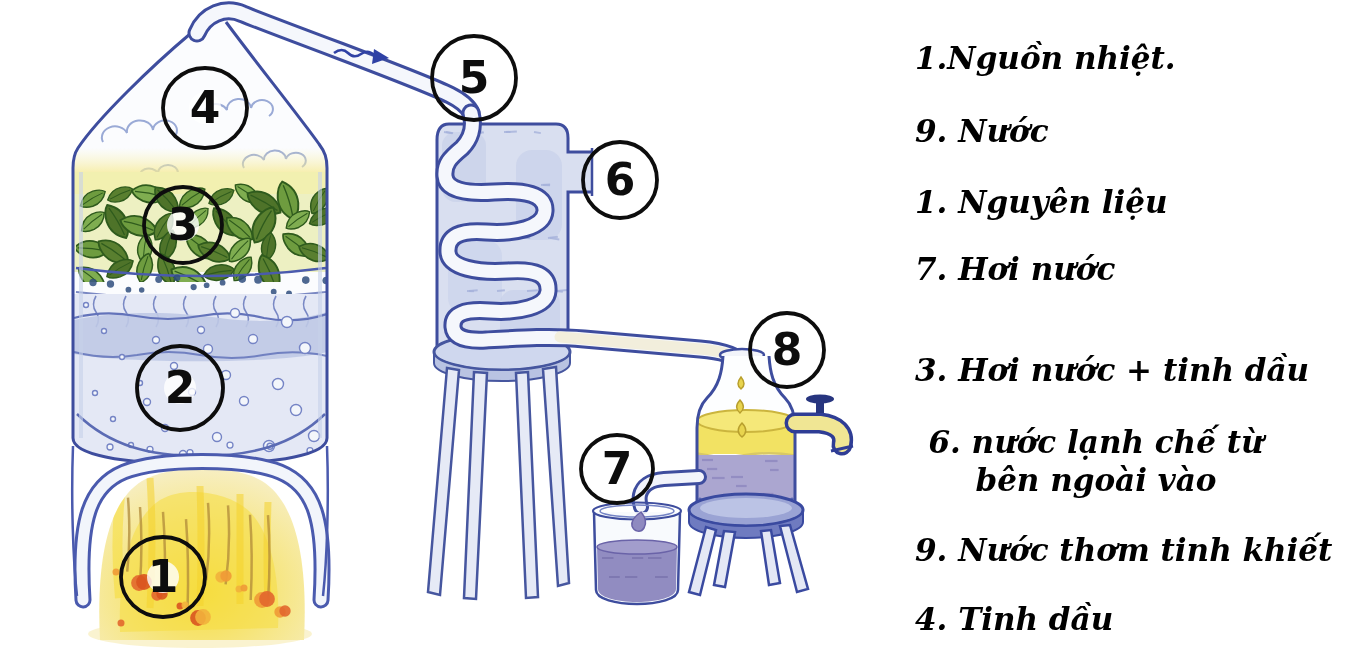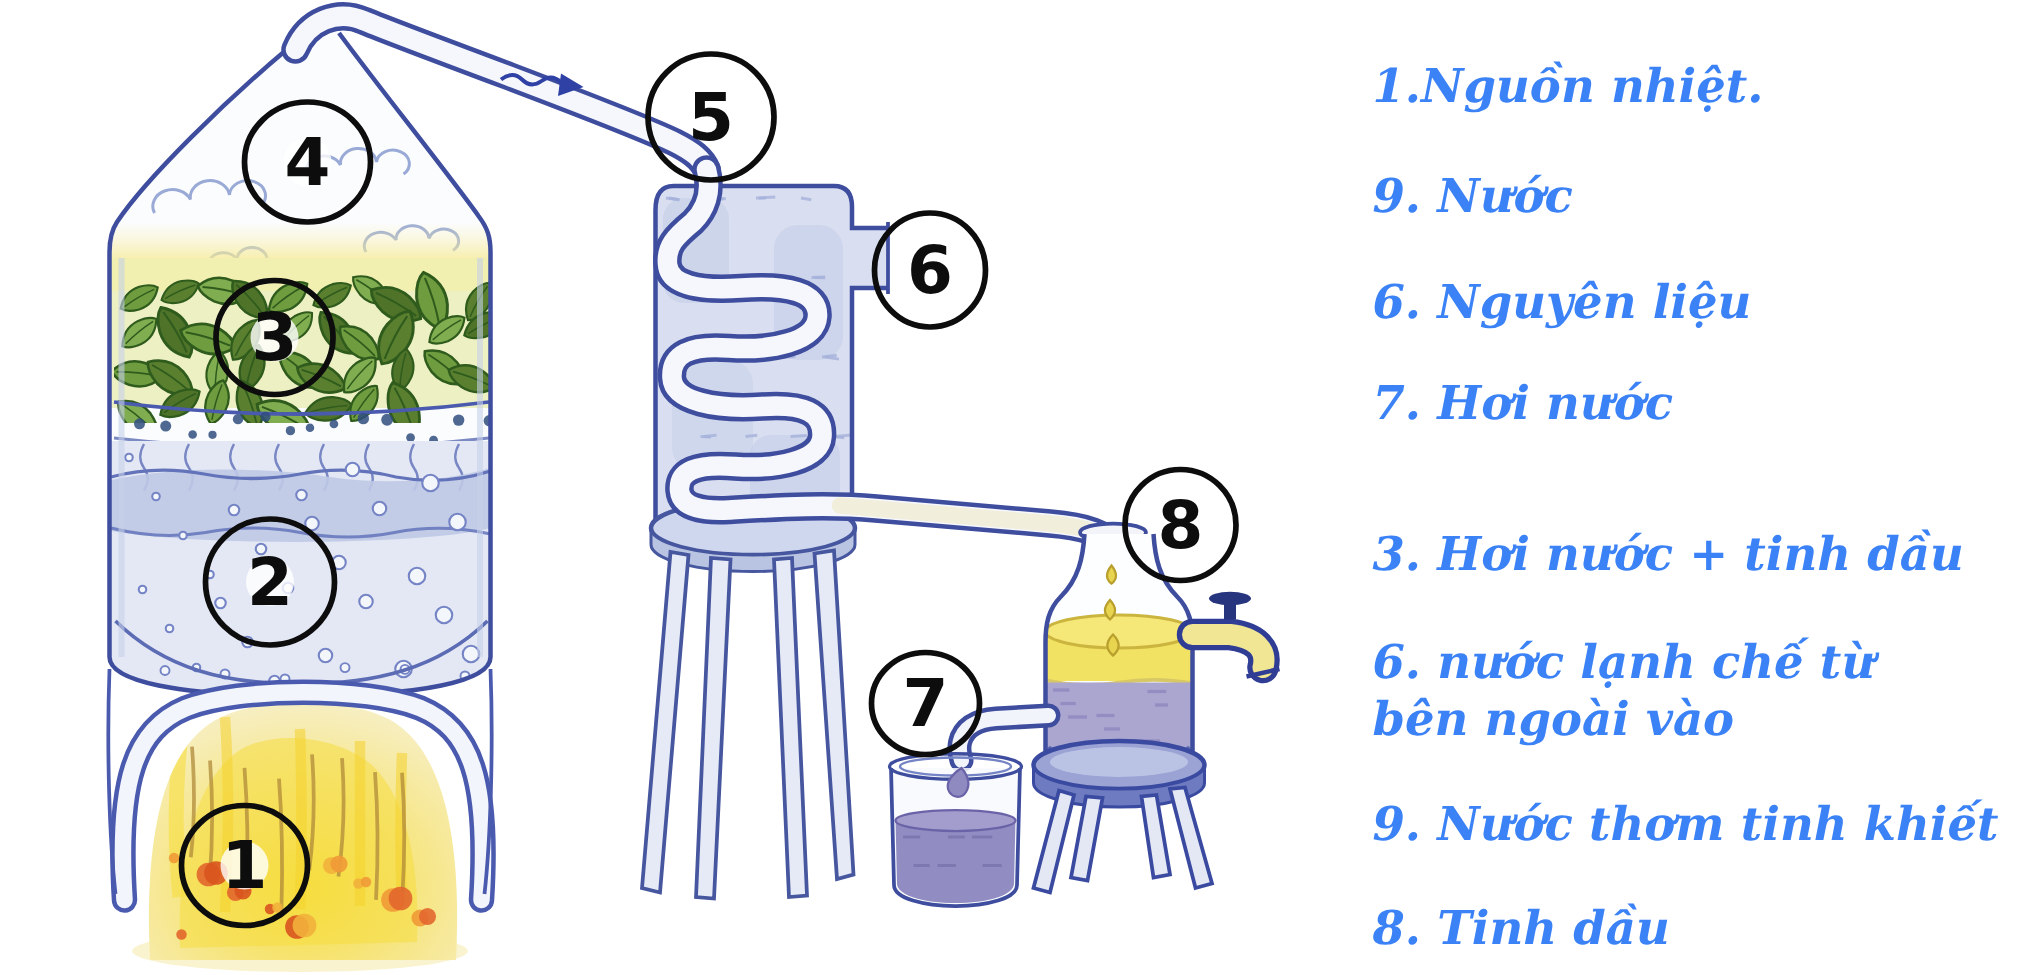--- a/index.html
+++ b/index.html
@@ -1,22 +1,22 @@
 <!DOCTYPE html>
 <html><head>
 <meta charset="utf-8">
 <style>
   html,body{margin:0;padding:0;background:#ffffff;}
   #stage{position:relative;width:1350px;height:650px;background:#ffffff;overflow:hidden;
          font-family:"DejaVu Sans","Liberation Sans",sans-serif;}
   #art{position:absolute;left:0;top:0;}
-  .legend-item{position:absolute;left:915px;width:430px;color:#3b82f6;
+  .legend-item{position:absolute;left:915px;width:430px;color:#000000;
     font-family:"DejaVu Serif","Liberation Serif",serif;
     font-style:italic;font-weight:700;font-size:31px;line-height:1.22;}
-  .legend-item.wrap{width:362px;}
+  .legend-item.wrap{width:362px;text-align:center;}
   .marker-num{font-family:"DejaVu Sans","Liberation Sans",sans-serif;font-weight:700;
     font-size:44px;fill:#0d0d0d;}
 </style>
 </head>
 <body>
 
 <div id="stage">
 
 <svg id="art" width="1350" height="650" viewBox="0 0 1350 650">
   <defs>
@@ -540,21 +540,21 @@
       <circle cx="787" cy="350" r="16" fill="#ffffff" opacity="0.8"></circle>
       <ellipse cx="787" cy="350" rx="37" ry="37" fill="none" stroke="#0d0d0d" stroke-width="3.8"></ellipse>
       <text class="marker-num" x="787" y="365" text-anchor="middle">8</text>
     </g>
   </g>
 </svg>
 
 <div>
   <div class="legend-item" style="top:40px">1.Nguồn nhiệt.</div>
   <div class="legend-item" style="top:113px">9. Nước</div>
-  <div class="legend-item" style="top:184px">6. Nguyên liệu</div>
+  <div class="legend-item" style="top:184px">1. Nguyên liệu</div>
   <div class="legend-item" style="top:251px">7. Hơi nước</div>
   <div class="legend-item" style="top:352px">3. Hơi nước + tinh dầu</div>
   <div class="legend-item wrap" style="top:424px">6. nước lạnh chế từ bên ngoài vào</div>
   <div class="legend-item" style="top:532px">9. Nước thơm tinh khiết</div>
-  <div class="legend-item" style="top:601px">8. Tinh dầu</div>
+  <div class="legend-item" style="top:601px">4. Tinh dầu</div>
 </div>
 
 </div>
 
 </body></html>

